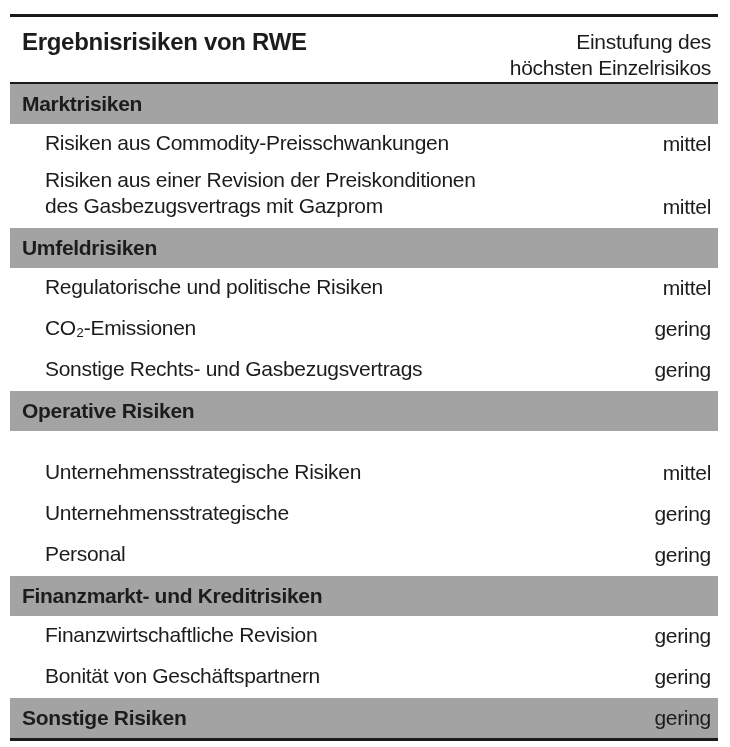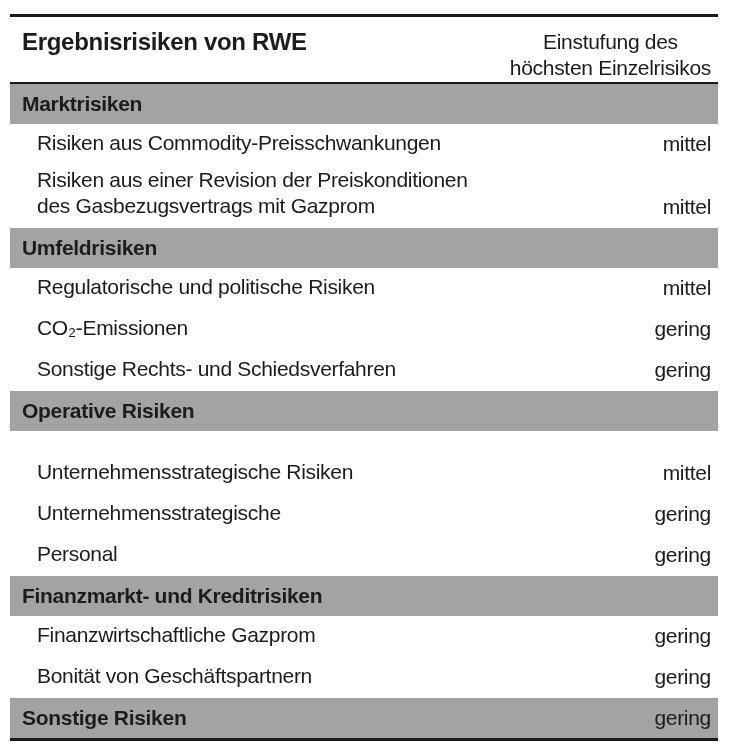--- a/index.html
+++ b/index.html
@@ -34,21 +34,21 @@
     box-sizing: border-box;
   }
   .th-left {
     font-weight: bold;
     font-size: 24px;
     letter-spacing: -0.3px;
     padding-left: 12px;
     line-height: 26px;
   }
   .th-right {
-    text-align: center;
+    text-align: right;
     font-size: 21px;
     letter-spacing: -0.3px;
     line-height: 26px;
     padding-right: 7px;
   }
   .th-right span { display: block; }
 
   .band {
     height: 40px;
     background: #a3a3a3;
@@ -79,20 +79,21 @@
     box-sizing: border-box;
     height: 41px;
     background: #ffffff;
   }
   .row.double { height: 63px; gap: 24px; }
   .row-label {
     font-size: 21px;
     letter-spacing: -0.3px;
     line-height: 26px;
     flex: 1;
+    margin-left: 8px;
   }
   .row-label span { display: block; }
   .row-rating {
     font-size: 21px;
     letter-spacing: -0.3px;
     white-space: nowrap;
     padding-left: 10px;
     text-align: right;
   }
 </style>
@@ -142,21 +143,21 @@
     <div class="row-rating">mittel</div>
   </div>
   <div class="row">
     <div class="row-label">
       <span>CO₂-Emissionen</span>
     </div>
     <div class="row-rating">gering</div>
   </div>
   <div class="row">
     <div class="row-label">
-      <span>Sonstige Rechts- und Schiedsverfahren</span>
+      <span>Sonstige Rechts- und Gasbezugsvertrags</span>
     </div>
     <div class="row-rating">gering</div>
   </div>
 
   <div class="band">
     <span class="band-title">Operative Risiken</span>
     <span class="band-rating"></span>
   </div>
   <div class="row double">
     <div class="row-label">
@@ -176,21 +177,21 @@
     </div>
     <div class="row-rating">gering</div>
   </div>
 
   <div class="band">
     <span class="band-title">Finanzmarkt- und Kreditrisiken</span>
     <span class="band-rating"></span>
   </div>
   <div class="row">
     <div class="row-label">
-      <span>Finanzwirtschaftliche Gazprom</span>
+      <span>Finanzwirtschaftliche Revision</span>
     </div>
     <div class="row-rating">gering</div>
   </div>
   <div class="row">
     <div class="row-label">
       <span>Bonität von Geschäftspartnern</span>
     </div>
     <div class="row-rating">gering</div>
   </div>
 

